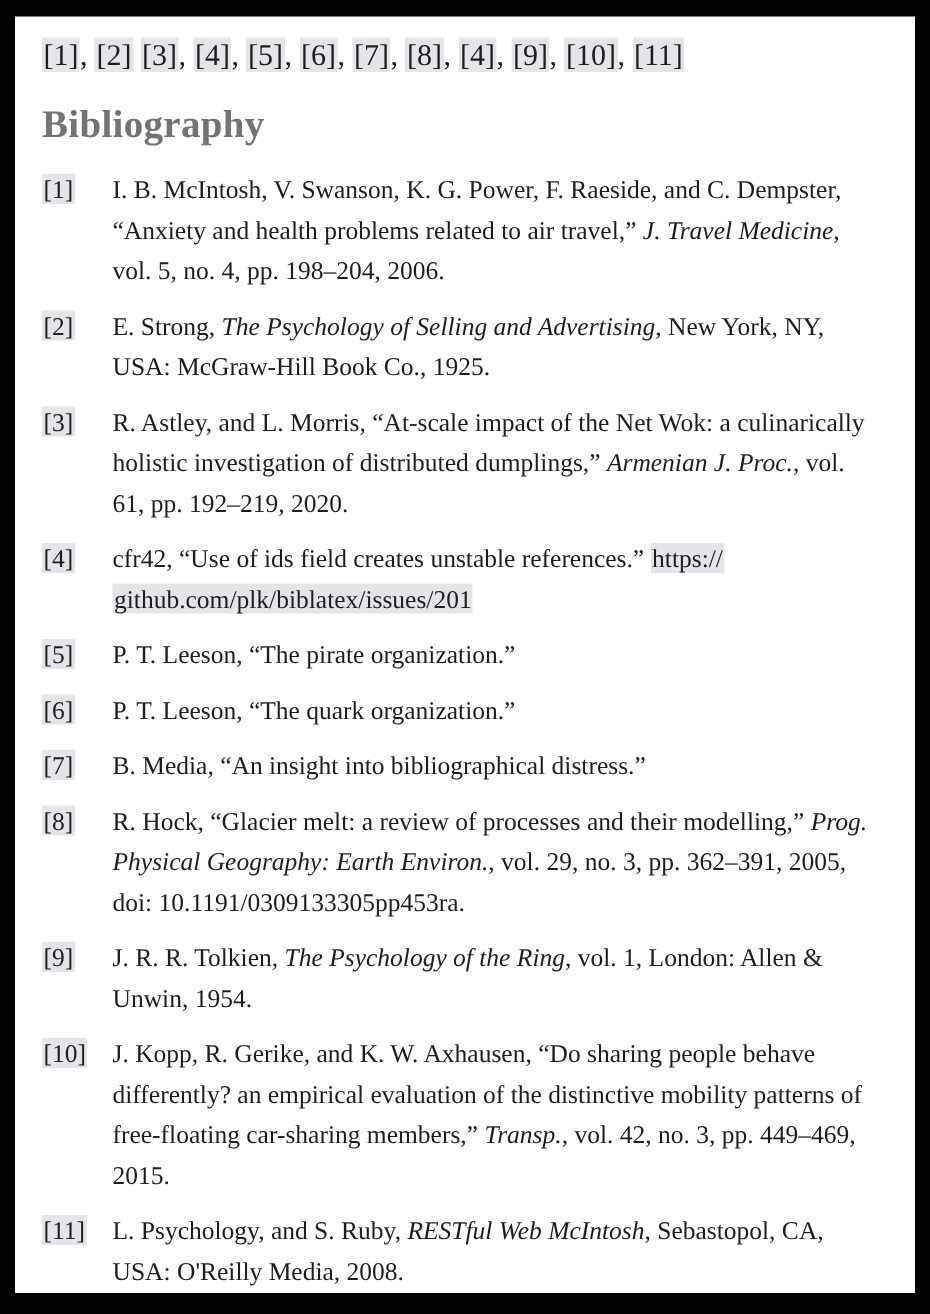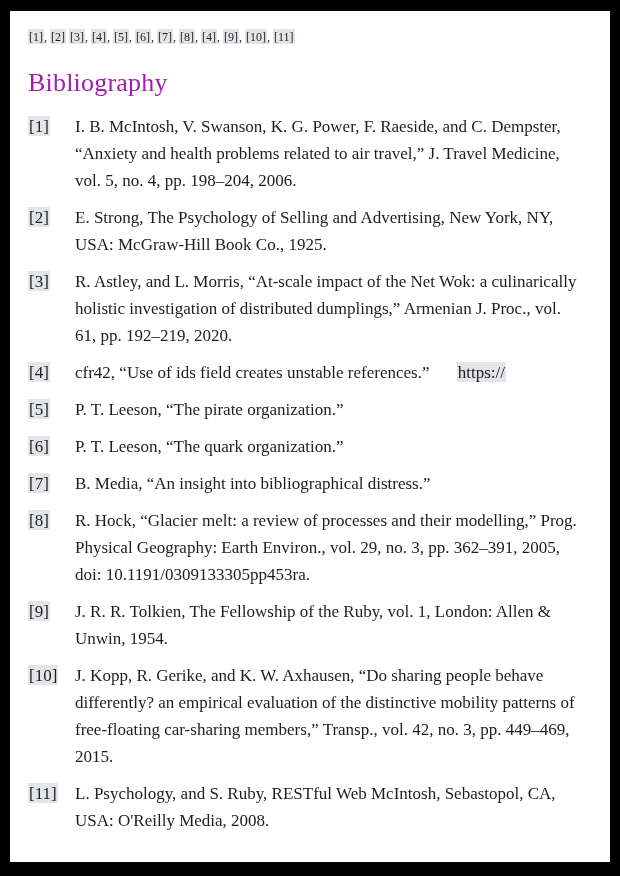--- a/index.html
+++ b/index.html
@@ -17,55 +17,55 @@
   }
   .page {
     width: 100%; height: 100%;
     box-sizing: border-box;
     background: var(--page, #fff);
     color: var(--ink, #1d1d1d);
     padding: 13px 24px 0 18px;
     overflow: hidden;
   }
   .citation-line {
-    font-size: 12px;
+    font-size: 20px;
     line-height: 27px;
     white-space: nowrap;
   }
   .hl {
     background: var(--hl, #e3e5e9);
     padding: 1px 1px 0 1px;
   }
   .cite { cursor: pointer; }
   h1.bib-heading {
     font-size: 26px;
-    font-weight: normal;
+    font-weight: bold;
     margin: 17px 0 15px 0;
     letter-spacing: 0.2px;
-    color: #a21caf;
+    color: #737373;
   }
   .ref-list { }
   .ref-entry {
     display: flex;
     align-items: flex-start;
     margin-bottom: 10px;
     font-size: 17px;
     line-height: 27px;
   }
   .ref-num-col {
     flex: 0 0 47px;
     box-sizing: border-box;
   }
   .ref-num { cursor: pointer; }
   .ref-text {
     flex: 1 1 auto;
     max-width: 524px;
   }
-  .it { }
-  .link { cursor: pointer; margin-left: 23px; }
+  .it { font-style: italic; }
+  .link { cursor: pointer; }
 </style>
 </head>
 <body>
 
 <div class="frame">
   <div class="page">
 
     <div class="citation-line"><span class="hl cite">[1]</span><span>, </span><span class="hl cite">[2]</span><span> </span><span class="hl cite">[3]</span><span>, </span><span class="hl cite">[4]</span><span>, </span><span class="hl cite">[5]</span><span>, </span><span class="hl cite">[6]</span><span>, </span><span class="hl cite">[7]</span><span>, </span><span class="hl cite">[8]</span><span>, </span><span class="hl cite">[4]</span><span>, </span><span class="hl cite">[9]</span><span>, </span><span class="hl cite">[10]</span><span>, </span><span class="hl cite">[11]</span></div>
 
     <h1 class="bib-heading">Bibliography</h1>
@@ -78,41 +78,41 @@
         <div class="ref-entry">
           <div class="ref-num-col"><span class="hl ref-num">[2]</span></div>
           <div class="ref-text"><span>E. Strong, </span><span class="it">The Psychology of Selling and Advertising</span><span>, New York, NY, USA: McGraw-Hill Book Co., 1925.</span></div>
         </div>
         <div class="ref-entry">
           <div class="ref-num-col"><span class="hl ref-num">[3]</span></div>
           <div class="ref-text"><span>R. Astley, and L. Morris, “At-scale impact of the Net Wok: a culinarically holistic investigation of distributed dumplings,” </span><span class="it">Armenian J. Proc.</span><span>, vol. 61, pp. 192–219, 2020.</span></div>
         </div>
         <div class="ref-entry">
           <div class="ref-num-col"><span class="hl ref-num">[4]</span></div>
-          <div class="ref-text"><span>cfr42, “Use of ids field creates unstable references.” </span><span class="hl link">https://</span><br></div>
+          <div class="ref-text"><span>cfr42, “Use of ids field creates unstable references.” </span><span class="hl link">https://</span><br><span class="hl link">github.com/plk/biblatex/issues/201</span></div>
         </div>
         <div class="ref-entry">
           <div class="ref-num-col"><span class="hl ref-num">[5]</span></div>
           <div class="ref-text"><span>P. T. Leeson, “The pirate organization.”</span></div>
         </div>
         <div class="ref-entry">
           <div class="ref-num-col"><span class="hl ref-num">[6]</span></div>
           <div class="ref-text"><span>P. T. Leeson, “The quark organization.”</span></div>
         </div>
         <div class="ref-entry">
           <div class="ref-num-col"><span class="hl ref-num">[7]</span></div>
           <div class="ref-text"><span>B. Media, “An insight into bibliographical distress.”</span></div>
         </div>
         <div class="ref-entry">
           <div class="ref-num-col"><span class="hl ref-num">[8]</span></div>
           <div class="ref-text"><span>R. Hock, “Glacier melt: a review of processes and their modelling,” </span><span class="it">Prog. Physical Geography: Earth Environ.</span><span>, vol. 29, no. 3, pp. 362–391, 2005, doi: 10.1191/0309133305pp453ra.</span></div>
         </div>
         <div class="ref-entry">
           <div class="ref-num-col"><span class="hl ref-num">[9]</span></div>
-          <div class="ref-text"><span>J. R. R. Tolkien, </span><span class="it">The Fellowship of the Ruby</span><span>, vol. 1, London: Allen &amp; Unwin, 1954.</span></div>
+          <div class="ref-text"><span>J. R. R. Tolkien, </span><span class="it">The Psychology of the Ring</span><span>, vol. 1, London: Allen &amp; Unwin, 1954.</span></div>
         </div>
         <div class="ref-entry">
           <div class="ref-num-col"><span class="hl ref-num">[10]</span></div>
           <div class="ref-text"><span>J. Kopp, R. Gerike, and K. W. Axhausen, “Do sharing people behave differently? an empirical evaluation of the distinctive mobility patterns of free-floating car-sharing members,” </span><span class="it">Transp.</span><span>, vol. 42, no. 3, pp. 449–469, 2015.</span></div>
         </div>
         <div class="ref-entry">
           <div class="ref-num-col"><span class="hl ref-num">[11]</span></div>
           <div class="ref-text"><span>L. Psychology, and S. Ruby, </span><span class="it">RESTful Web McIntosh</span><span>, Sebastopol, CA, USA: O'Reilly Media, 2008.</span></div>
         </div>
       </div>

